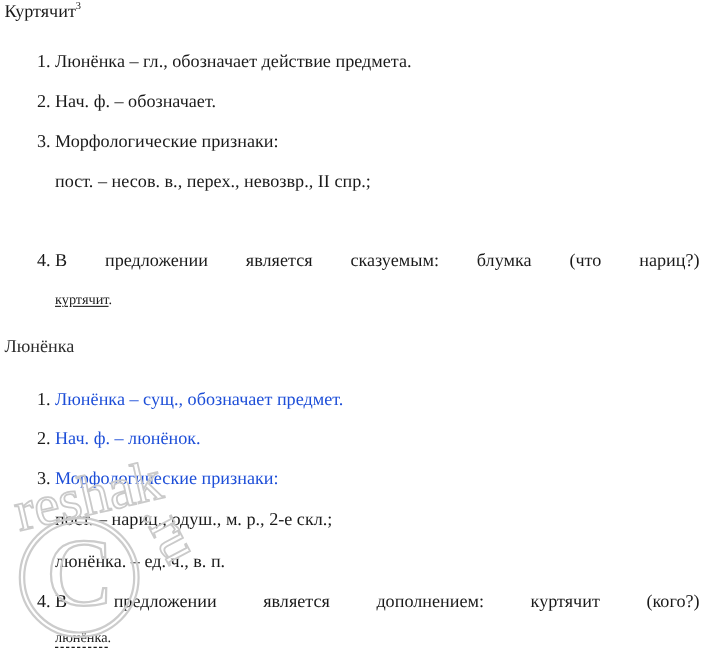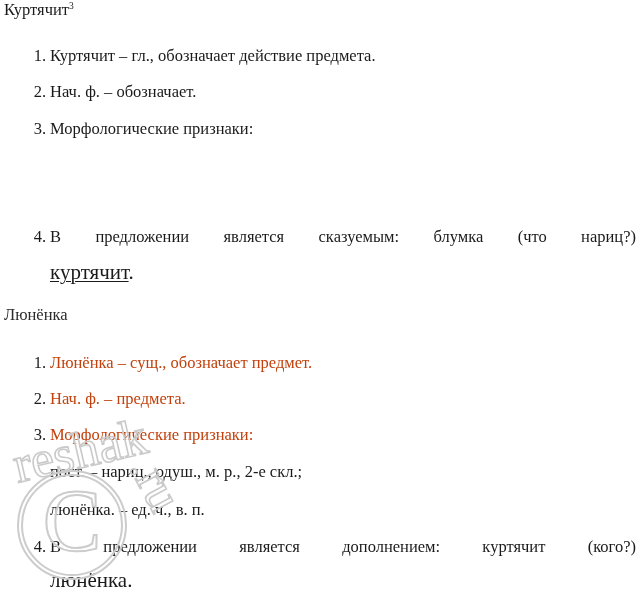--- a/index.html
+++ b/index.html
@@ -49,21 +49,21 @@
   }
   .heading sup {
     font-size: 9.5px;
     vertical-align: super;
     line-height: 0;
   }
   #heading-1 { top: 2px; }
   #heading-2 { top: 307px; color: #2b2b2b; }
 
   
-  .faded { color: #c2410c; }
+  .faded { color: #1d4ed8; }
 
   
   .row {
     position: absolute;
     left: 0;
     width: 638px;
     height: 20px;
     font-size: 16.5px;
     line-height: 20px;
     z-index: 2;
@@ -98,21 +98,21 @@
     width: 586px;
     text-align: justify;
     text-align-last: justify;
     white-space: normal;
   }
 
   
   .cont {
     position: absolute;
     left: 50px;
-    font-size: 21px;
+    font-size: 13px;
     line-height: 20px;
     white-space: nowrap;
     z-index: 2;
   }
   .u-solid {
     text-decoration: underline;
     text-decoration-thickness: 1px;
     text-underline-offset: 2px;
   }
   .u-dashed {
@@ -140,54 +140,57 @@
       <g transform="rotate(62 150 70)">
         <text x="120" y="78" font-family="'Liberation Serif', serif" font-size="50" fill="none" stroke="#cacaca" stroke-width="1.6">.ru</text>
       </g>
     </svg>
   </div>
 
   <div class="heading" id="heading-1"><span>Куртячит</span><sup>3</sup></div>
 
   <div class="row" style="top:46px">
     <span class="num">1.</span>
-    <span class="txt">Куртячит – гл., обозначает действие предмета.</span>
+    <span class="txt">Люнёнка – гл., обозначает действие предмета.</span>
   </div>
 
   <div class="row" style="top:82px">
     <span class="num">2.</span>
     <span class="txt">Нач. ф. – обозначает.</span>
   </div>
 
   <div class="row" style="top:119px">
     <span class="num">3.</span>
     <span class="txt">Морфологические признаки:</span>
   </div>
 
+  <div class="row sub" style="top:155px">
+    <span class="txt">пост. – несов. в., перех., невозвр., II спр.;</span>
+  </div>
 
 
   <div class="row-justify" style="top:227px">
     <span class="num">4.</span>
     <span class="just-text">В предложении является сказуемым: блумка (что нариц?)</span>
   </div>
 
   <div class="cont" style="top:262px">
     <span class="u-solid">куртячит</span><span>.</span>
   </div>
 
   <div class="heading faded" id="heading-2"><span>Люнёнка</span><sup></sup></div>
 
   <div class="row" style="top:353px">
     <span class="num">1.</span>
     <span class="txt faded">Люнёнка – сущ., обозначает предмет.</span>
   </div>
 
   <div class="row" style="top:389px">
     <span class="num">2.</span>
-    <span class="txt faded">Нач. ф. – предмета.</span>
+    <span class="txt faded">Нач. ф. – люнёнок.</span>
   </div>
 
   <div class="row" style="top:425px">
     <span class="num">3.</span>
     <span class="txt faded">Морфологические признаки:</span>
   </div>
 
   <div class="row sub" style="top:462px">
     <span class="txt">пост. – нариц., одуш., м. р., 2-е скл.;</span>
   </div>

